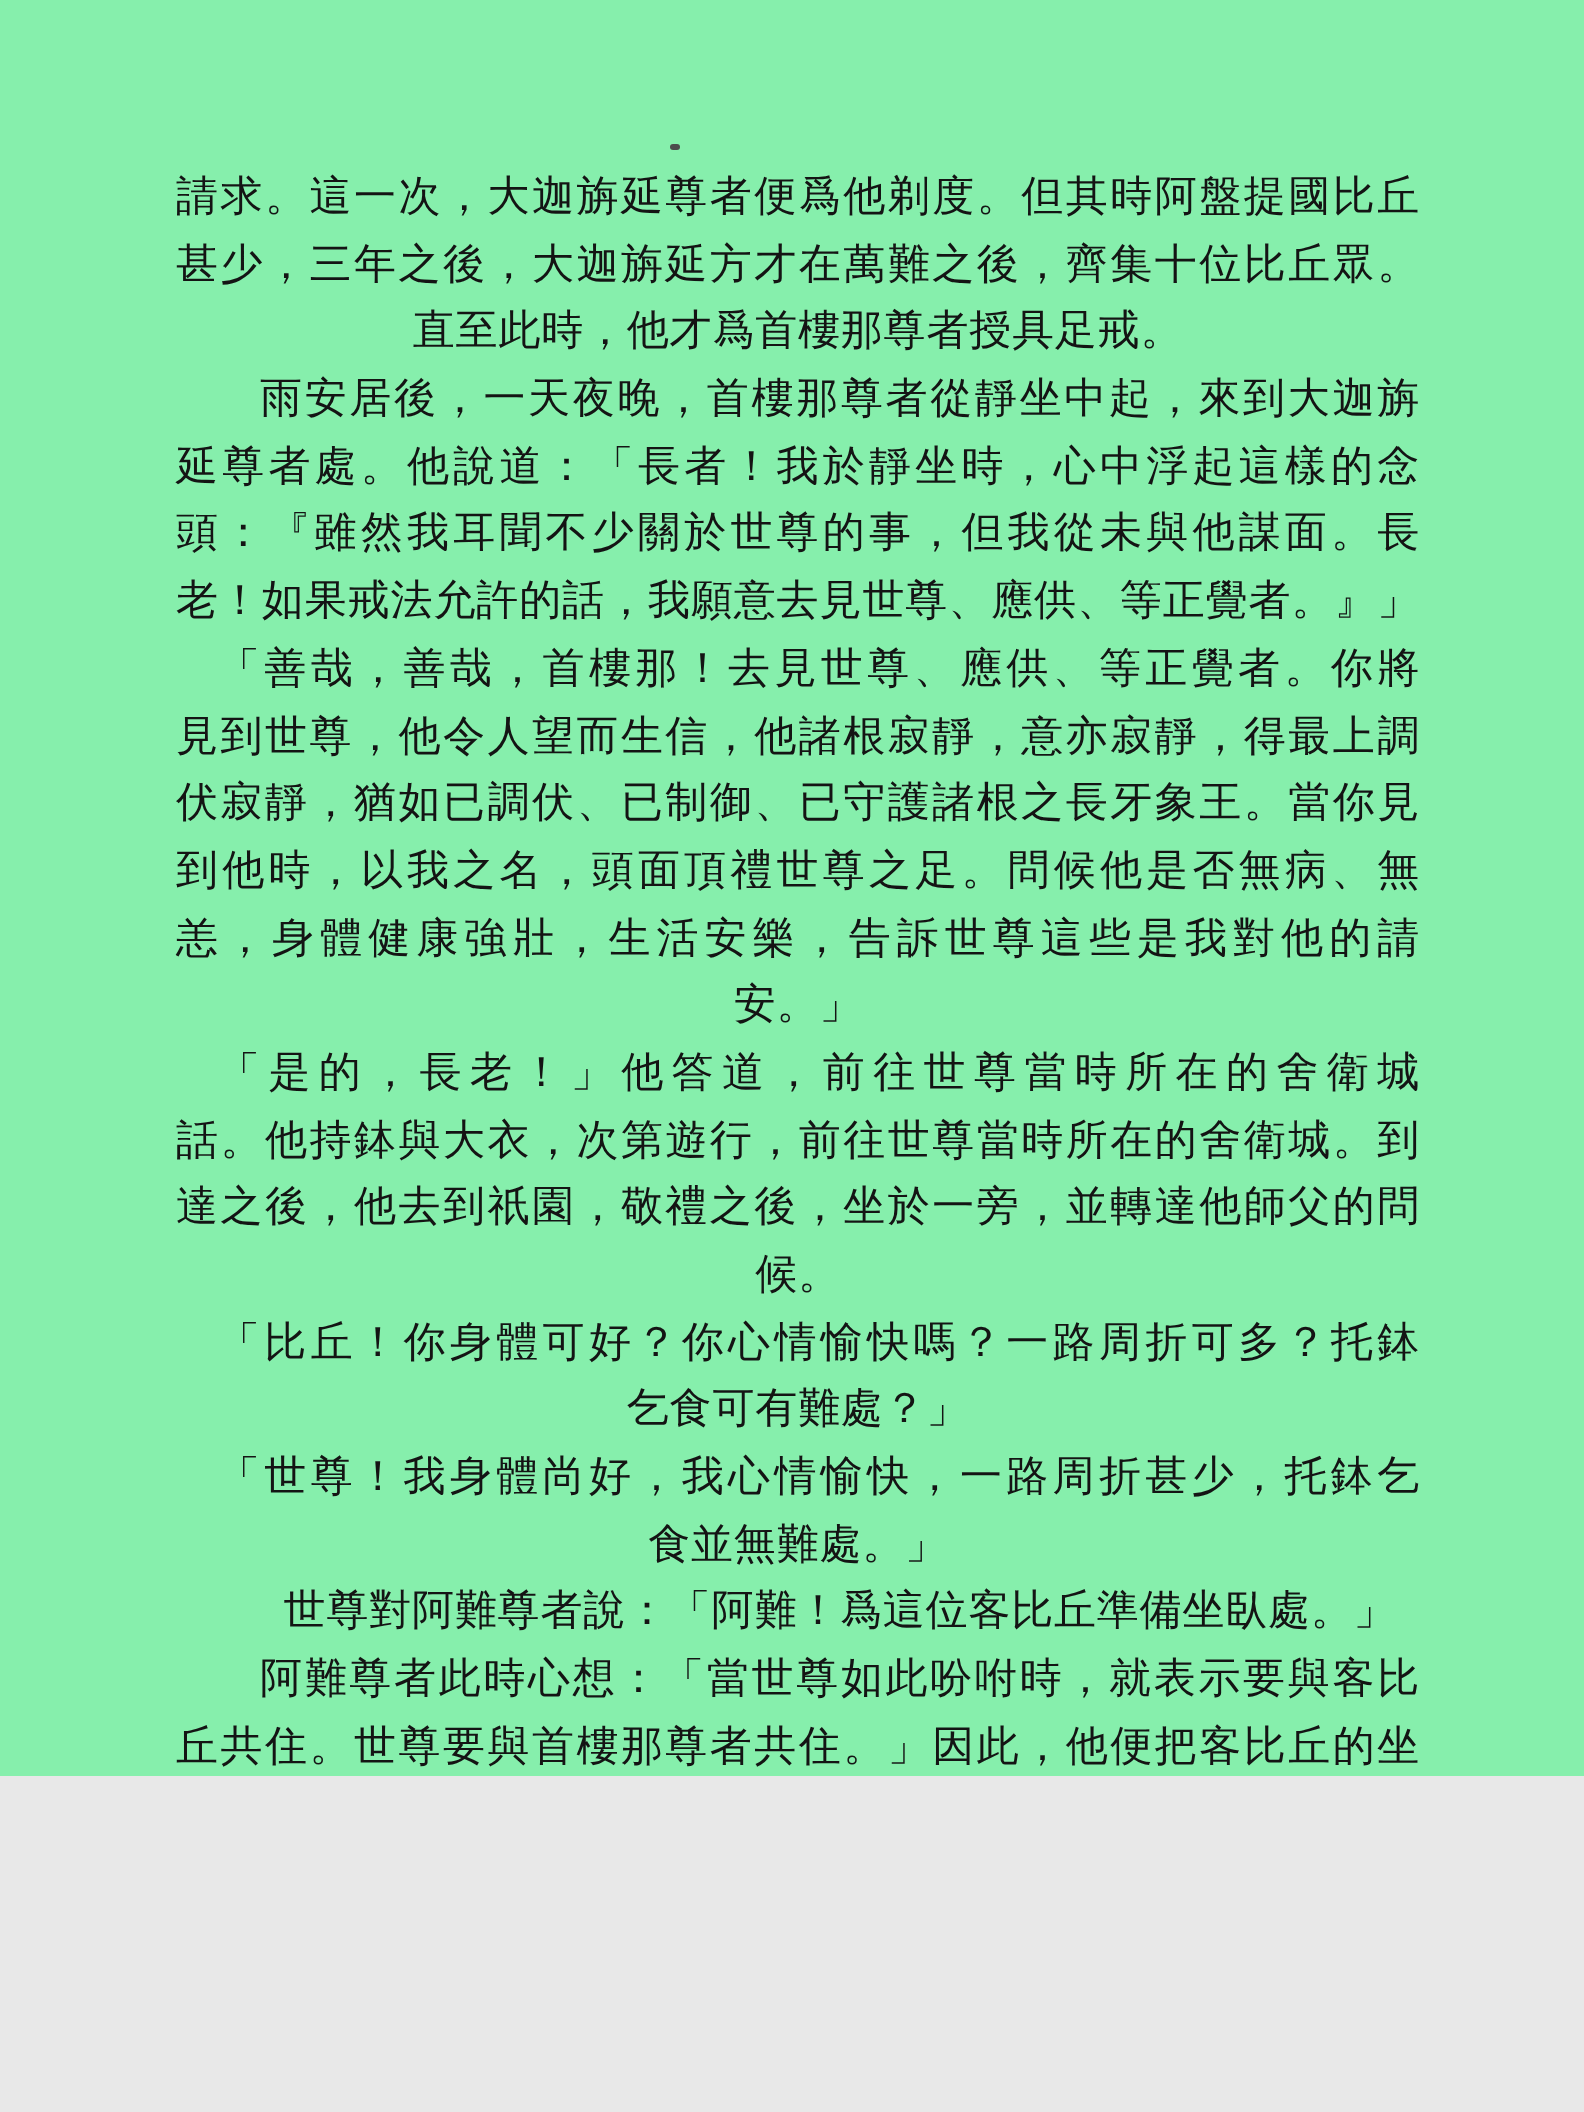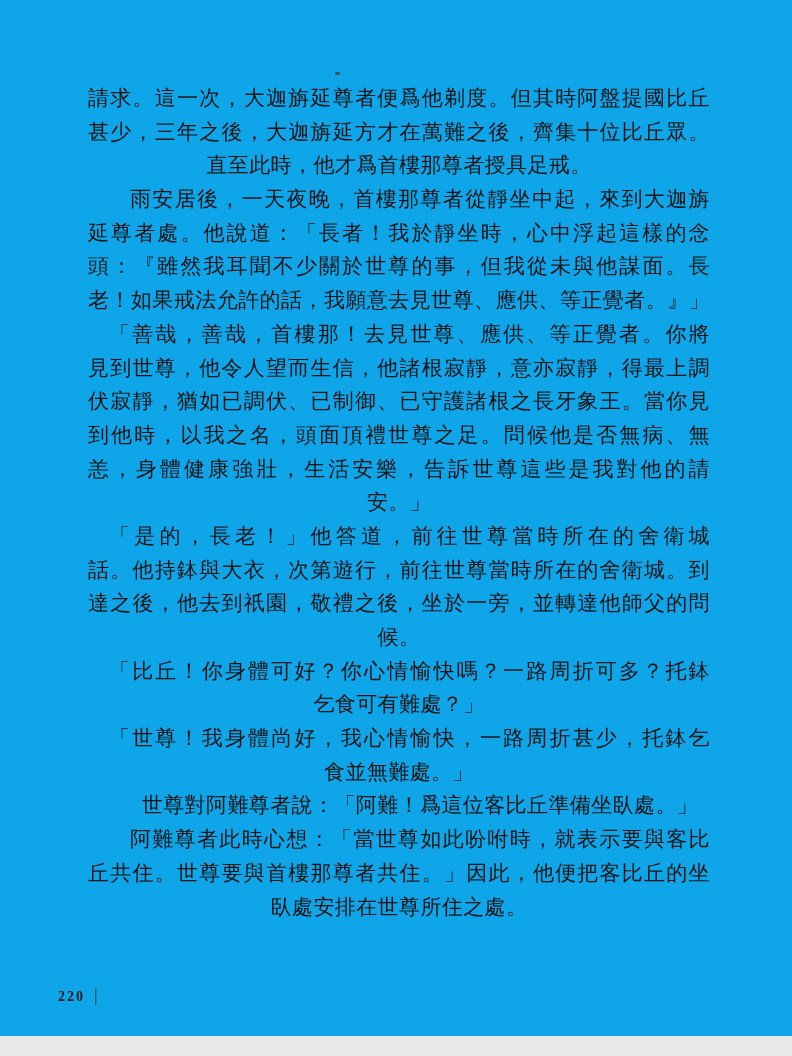--- a/index.html
+++ b/index.html
@@ -3,23 +3,23 @@
 <meta charset="utf-8">
 <style>
   html, body {
     margin: 0;
     padding: 0;
     background: #e8e8e8;
   }
   .sheet {
     position: relative;
     width: 792px;
-    height: 1036px;
+    height: 888px;
     margin: 0 auto;
-    background: #0ea5e9;
+    background: #86efac;
     overflow: hidden;
     font-family: "Liberation Serif", "DejaVu Serif", serif;
     color: #141414;
   }
   .artifact-dot {
     position: absolute;
     left: 335px;
     top: 72px;
     width: 5px;
     height: 3px;

